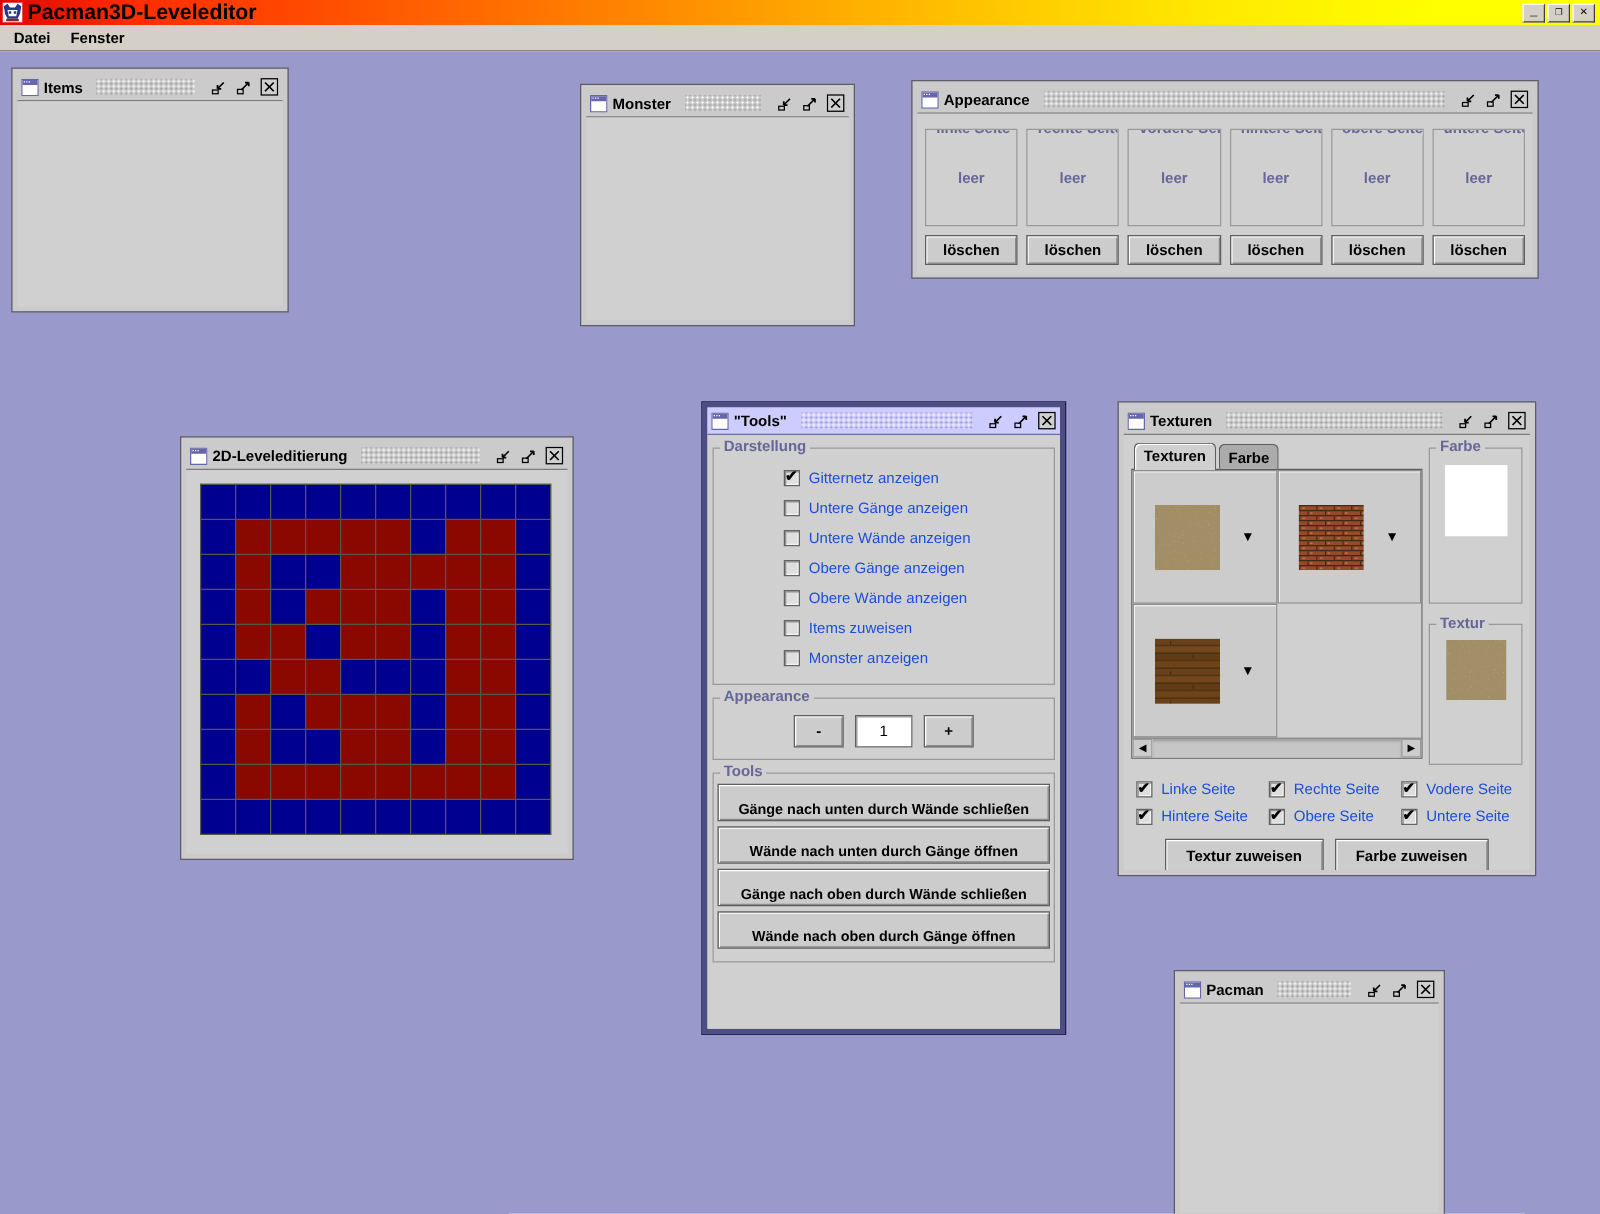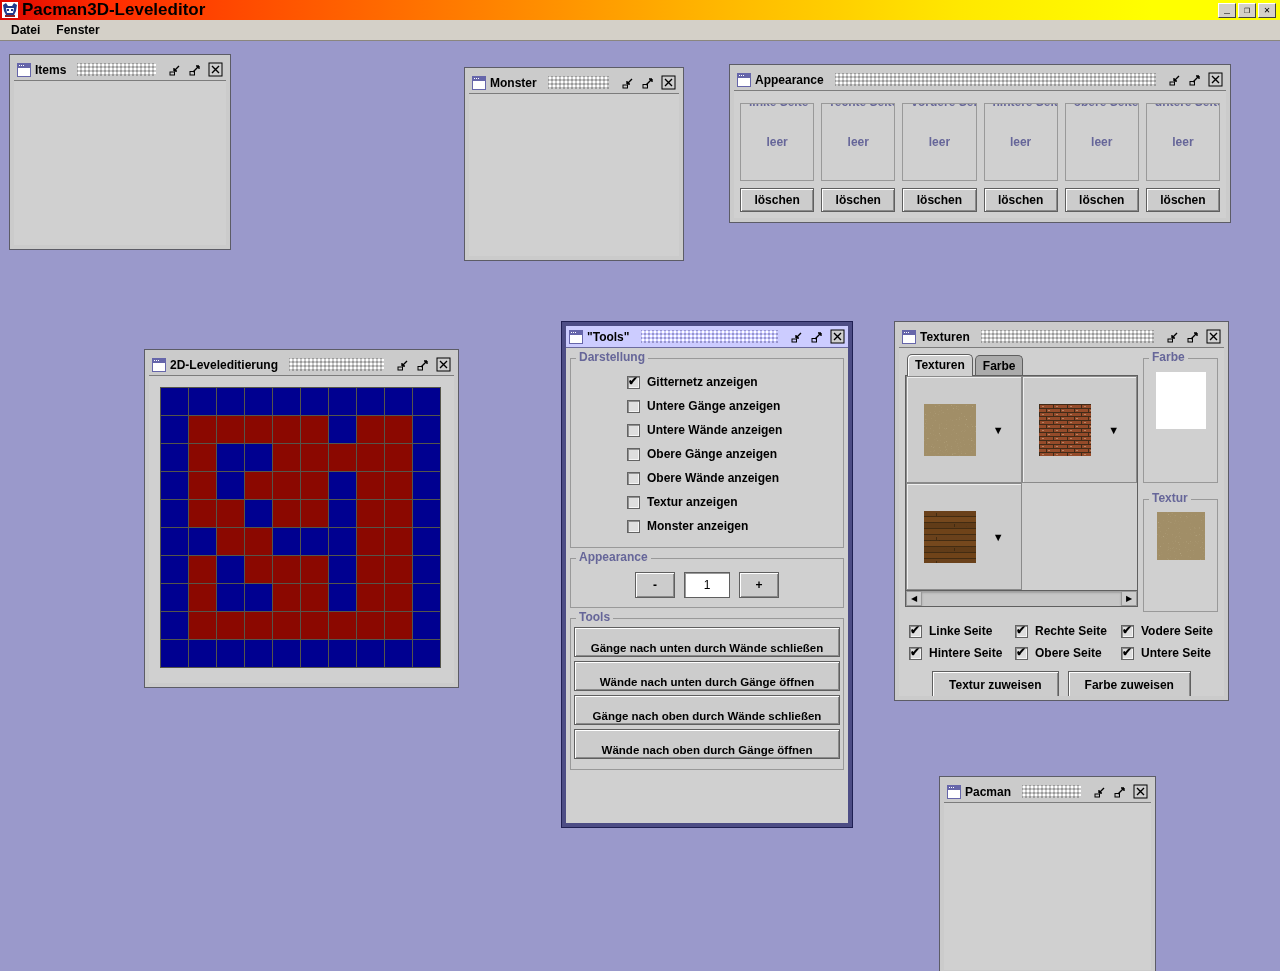--- a/index.html
+++ b/index.html
@@ -42,21 +42,21 @@
   
   .group { position:relative; border:1px solid #999999; margin:10px 4px 4px; }
   .glabel { position:absolute; top:-8px; left:5px; padding:0 3px; background:#d0d0d0;
     color:#666699; font-weight:bold; font-size:12px; line-height:13px; white-space:nowrap; }
 
   
   .mbtn { background:#cccccc; border:1px solid #5f5f5f;
     box-shadow:inset 1px 1px 0 #ffffff, inset -1px -1px 0 #8a8a8a;
     font-weight:bold; font-size:12px; font-family:"Liberation Sans", sans-serif;
     color:#000; padding:4px 8px; white-space:nowrap; }
-  .cbrow { display:flex; align-items:center; gap:7px; font-weight:bold; font-size:12px; color:#000000; }
+  .cbrow { display:flex; align-items:center; gap:7px; font-weight:normal; font-size:12px; color:#1d4ed8; }
   .cb { width:13px; height:13px; background:#dedede; border:1px solid #636363; flex:0 0 13px;
     box-shadow:inset 1px 1px 0 #909090, inset -1px -1px 0 #f5f5f5; position:relative; }
   .cb.on::after { content:"✔"; position:absolute; top:-3px; left:0px;
     font-size:12px; font-weight:bold; color:#000; }
   .numfield { width:46px; height:26px; background:#ffffff; border:1px solid #5f5f5f;
     box-shadow:inset 1px 1px 0 #9a9a9a; text-align:center; font-size:12px;
     font-family:"Liberation Sans", sans-serif; }
 
   
   .ap-body { display:flex; gap:7px; padding:12px 6px 6px; height:100%; }
@@ -519,21 +519,21 @@
             <label class="cbrow">
               <span class="cb"></span>
               <span class="cbl">Obere Gänge anzeigen</span>
             </label>
             <label class="cbrow">
               <span class="cb"></span>
               <span class="cbl">Obere Wände anzeigen</span>
             </label>
             <label class="cbrow">
               <span class="cb"></span>
-              <span class="cbl">Textur anzeigen</span>
+              <span class="cbl">Items zuweisen</span>
             </label>
             <label class="cbrow">
               <span class="cb"></span>
               <span class="cbl">Monster anzeigen</span>
             </label>
           </div>
       </div>
       <div class="group">
         <span class="glabel">Appearance</span>
         <div class="lvl-row">

